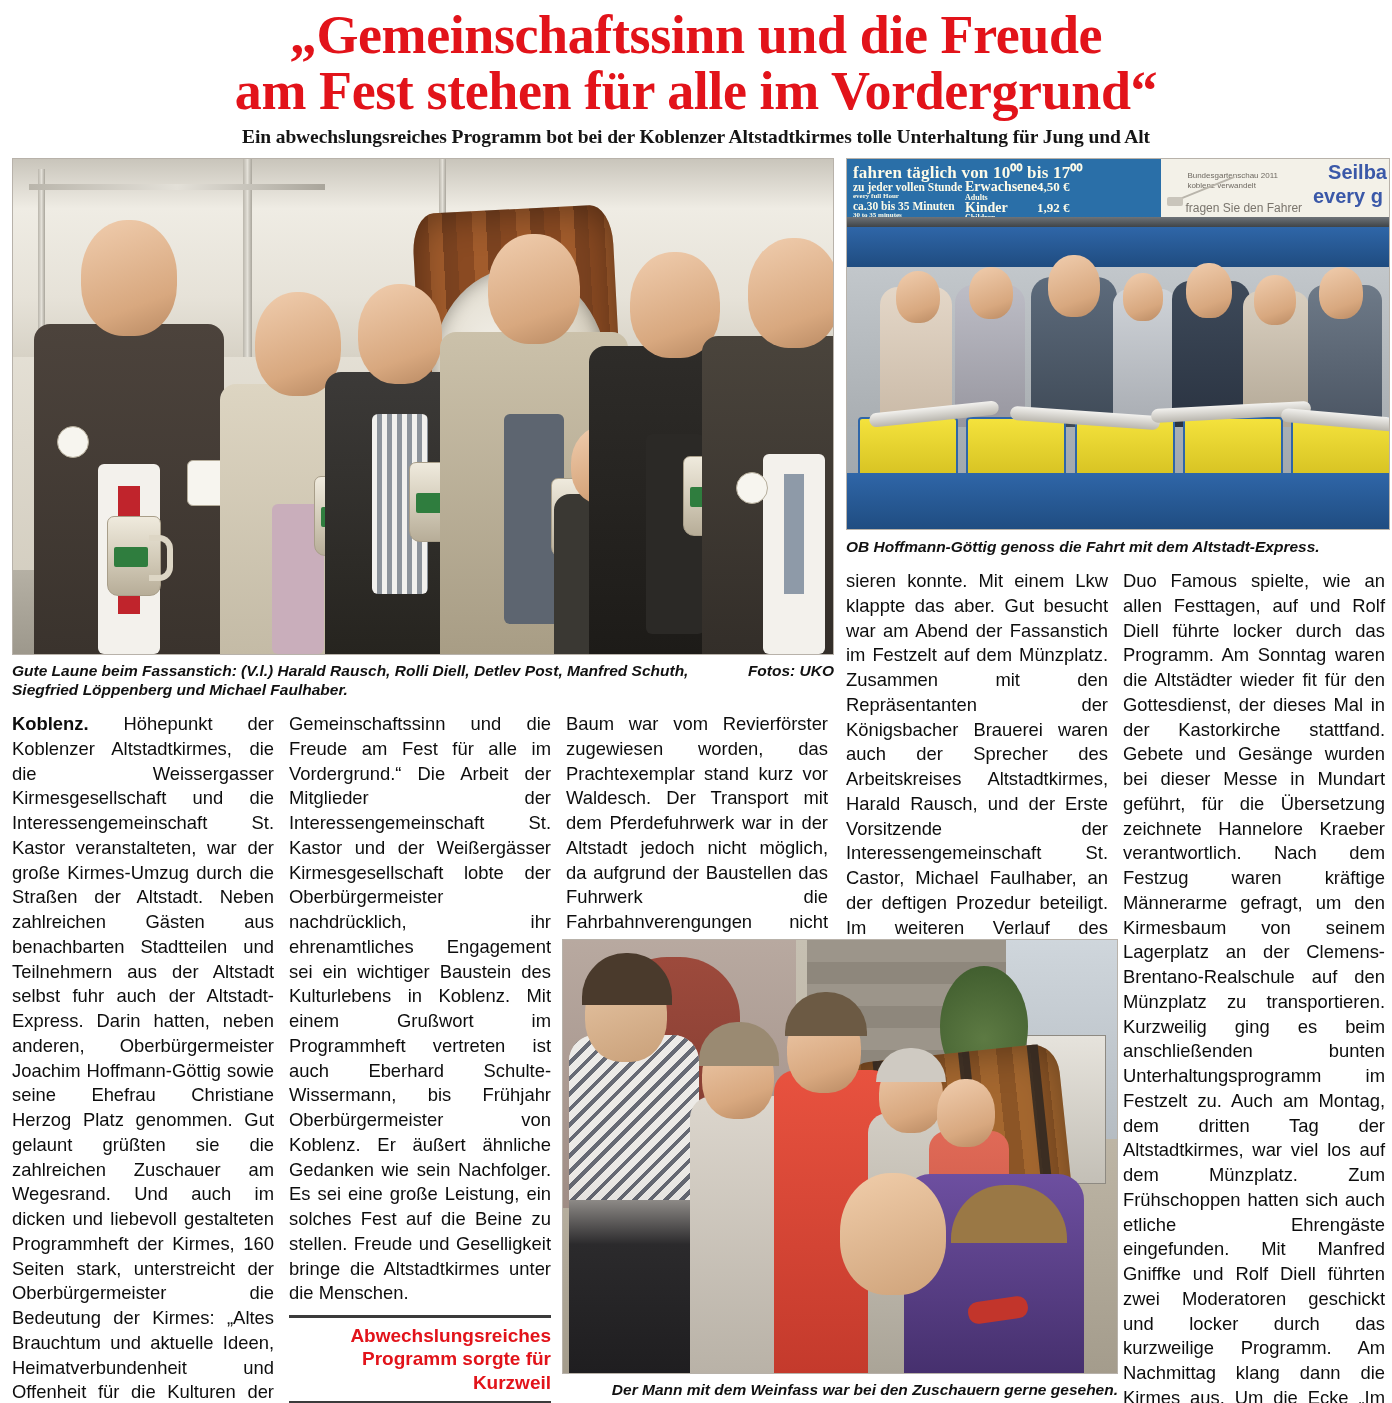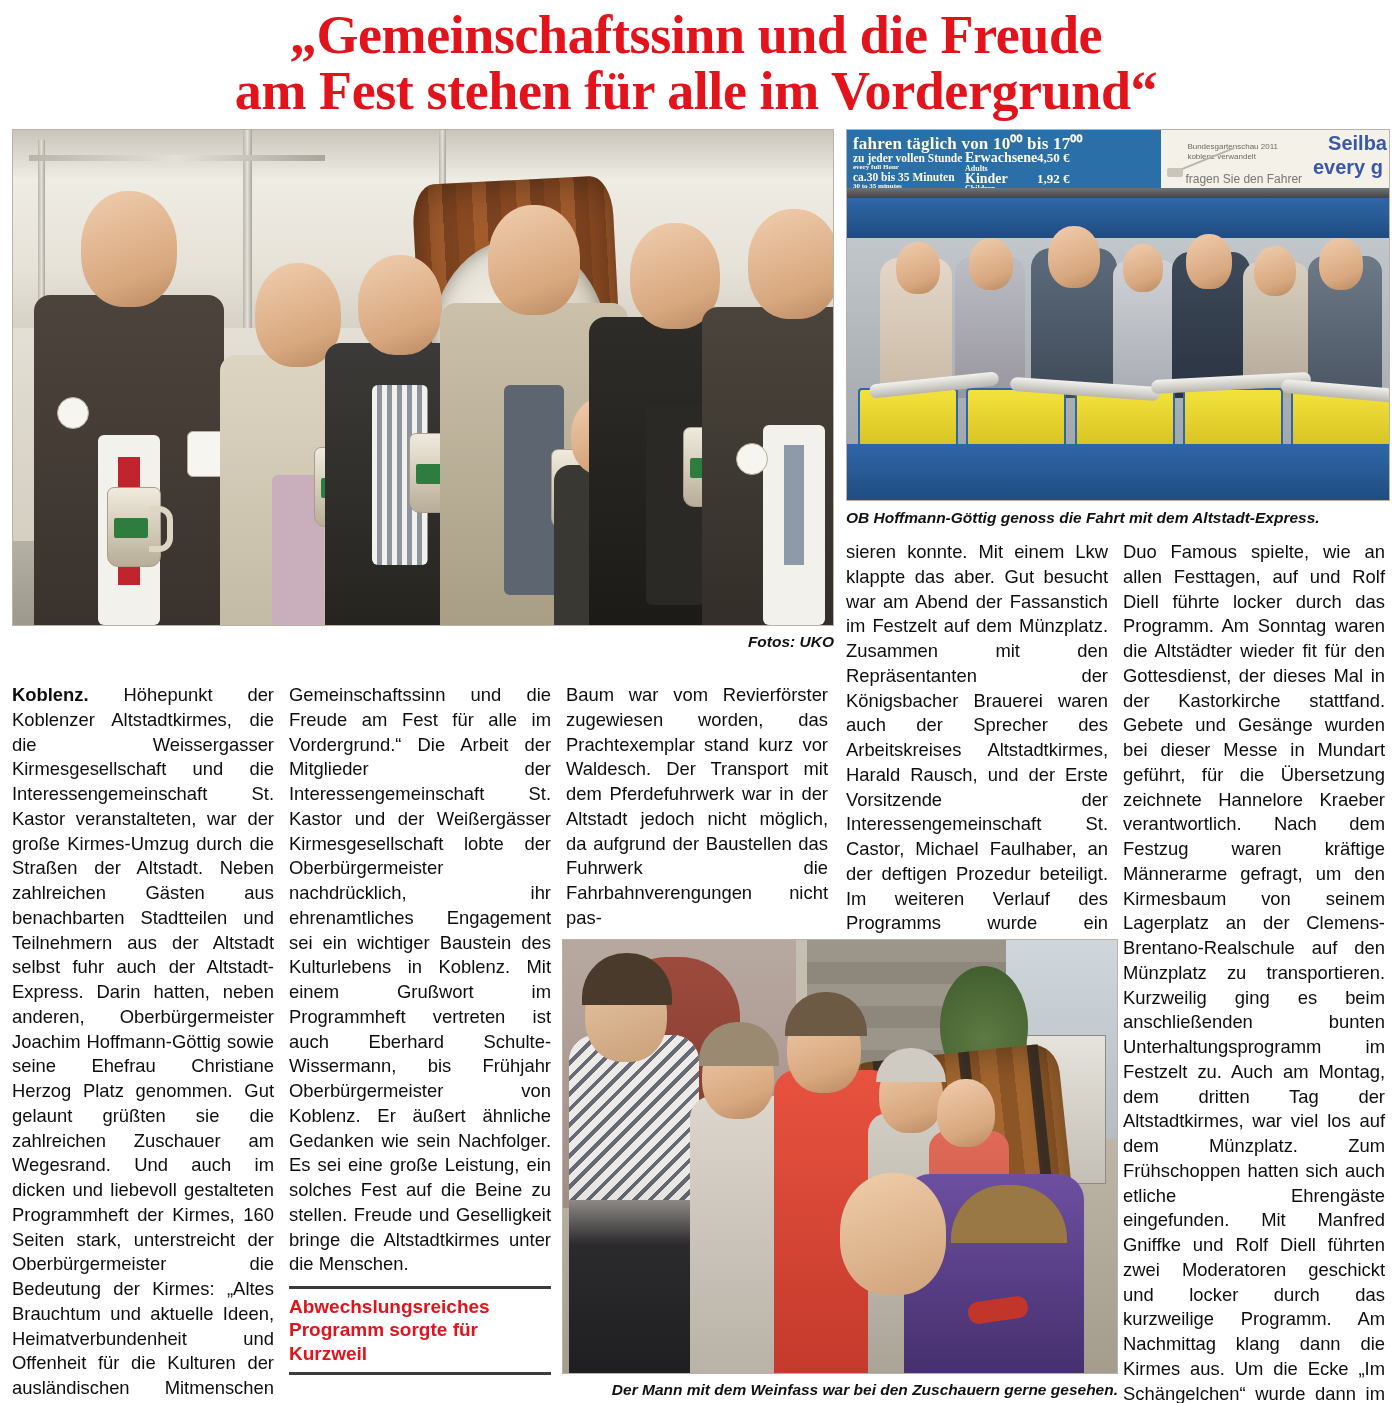--- a/index.html
+++ b/index.html
@@ -102,21 +102,21 @@
   }
   .body-text p { margin: 0; }
   .body-text .lead { font-weight: bold; }
 
   
   .crosshead {
     margin: 9px 0 9px 0;
     border-top: 3px solid #3b3b3b;
     border-bottom: 3px solid #3b3b3b;
     padding: 6px 0 7px 0;
-    text-align: left;
+    text-align: right;
     color: #e2131a;
     font-family: "Liberation Sans", sans-serif;
     font-weight: bold;
     font-size: 19px;
     line-height: 1.22;
   }
 
   
   .lower-photo-wrap { margin-top: 11px; text-align: right; }
   #photo-barrel { height: 435px; }
@@ -239,20 +239,21 @@
 </style>
 </head>
 <body>
 
 <div class="page">
 
   <h1 class="headline">
     <span class="l1">„Gemeinschaftssinn und die Freude</span>
     <span class="l2">am Fest stehen für alle im Vordergrund“</span>
   </h1>
+  <div class="subhead">Ein abwechslungsreiches Programm bot bei der Koblenzer Altstadtkirmes tolle Unterhaltung für Jung und Alt</div>
 
   <div class="top-area">
 
     <div class="top-left">
 
       <div class="photo" id="photo-main">
         <div class="photo-inner">
           <div class="pm-bg"></div>
           <div class="pm-tent"></div>
           <div class="pm-pole" style="left:28%;top:0;width:9px;height:40%"></div>
@@ -320,20 +321,21 @@
             <div class="p-shirt" style="bottom:0;width:62px;height:200px;"></div>
             <div class="p-tie" style="bottom:60px;width:20px;height:120px;background:#8e9aa8;"></div>
             <div class="p-head" style="bottom:306px;width:92px;height:110px;"></div>
             <div class="badge" style="left:34px;bottom:150px;"></div>
           </div>
         </div>
       </div>
 
       <div class="caption cap-main">
         <span class="credit">Fotos:  UKO</span>
+        <span>Gute Laune beim Fassanstich: (V.l.) Harald Rausch, Rolli Diell, Detlev Post, Manfred Schuth, Siegfried Löppenberg und Michael Faulhaber.</span>
       </div>
 
       <div class="cols">
         <div class="col">
           <div class="body-text">
             <p><span class="lead">Koblenz.</span><span> Höhepunkt der Koblenzer Altstadtkirmes, die die Weissergasser Kirmesgesellschaft und die Interessengemeinschaft St. Kastor veranstalteten, war der große Kirmes-Umzug durch die Straßen der Altstadt. Neben zahlreichen Gästen aus benachbarten Stadtteilen und Teilnehmern aus der Altstadt selbst fuhr auch der Altstadt-Express. Darin hatten, neben anderen, Oberbürgermeister Joachim Hoffmann-Göttig sowie seine Ehefrau Christiane Herzog Platz genommen. Gut gelaunt grüßten sie die zahlreichen Zuschauer am Wegesrand. Und auch im dicken und liebevoll gestalteten Programmheft der Kirmes, 160 Seiten stark, unterstreicht der Oberbürgermeister die Bedeutung der Kirmes: „Altes Brauchtum und aktuelle Ideen, Heimatverbundenheit und Offenheit für die Kulturen der ausländischen Mitmenschen sind für den veranstaltenden Arbeitskreis Altstadt-Kirmes keine Gegensätze. Bei dieser Veranstaltung stehen</span></p>
           </div>
         </div>
 
         <div class="col">

